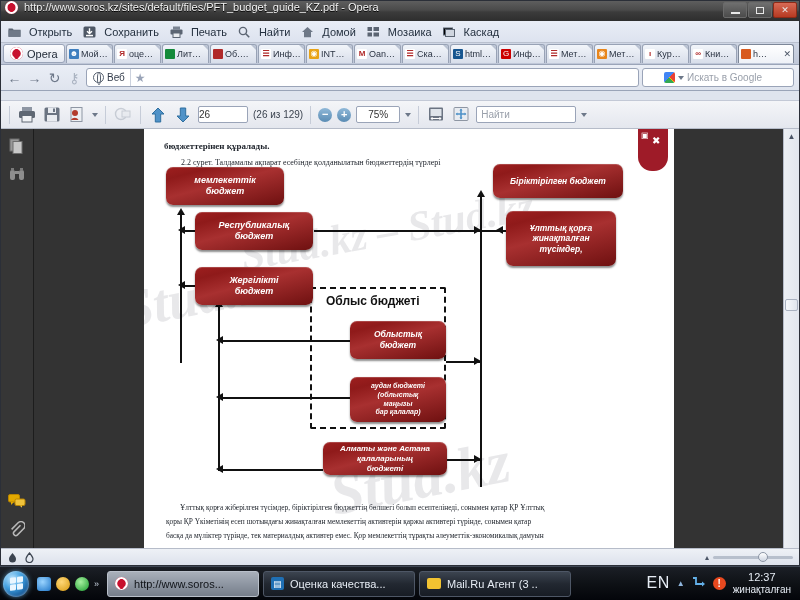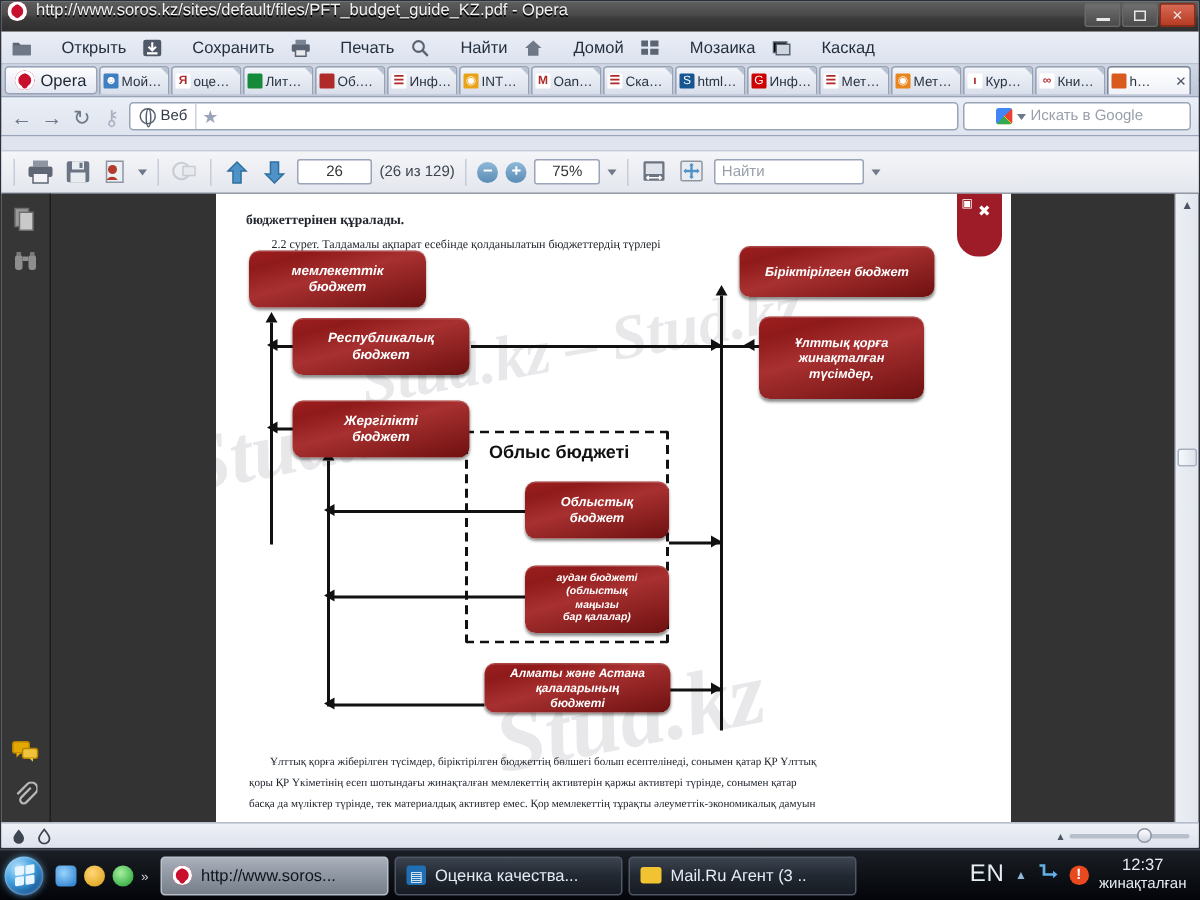--- a/index.html
+++ b/index.html
@@ -49,21 +49,21 @@
   .wb .sq{ width:8px; height:7px; border:1.5px solid #e8e8e8;}
 
   
   .mainbar{
     height:22px;
     background:linear-gradient(180deg,#e9edf6 0%, #dde3ef 100%);
     border-bottom:1px solid #b9c0ce;
     display:flex; align-items:center; gap:2px; padding:0 4px;
   }
   .mb-item{
-    display:flex; align-items:flex-start; gap:20px;
+    display:flex; align-items:flex-start; gap:8px;
     padding:1px 6px 1px 3px; border-radius:3px; color:#24303f;
     font-size:11px; white-space:nowrap;
   }
   .mb-ico{ width:13px; height:12px; flex:none; position:relative; }
 
   
   .tabstrip{
     height:22px;
     background:linear-gradient(180deg,#cfd6e4 0%, #bfc7d8 100%);
     border-bottom:1px solid #9aa4b8;
@@ -161,21 +161,21 @@
   .pdfbar-spacer{ height:10px; background:#dfe4ee; border-bottom:1px solid #c3c9d6;}
   .pdfbar{
     height:28px; background:linear-gradient(180deg,#f4f5f8,#e4e7ee);
     border-bottom:1px solid #b6bcc9;
     display:flex; align-items:center; gap:5px; padding:0 6px;
   }
   .pb{ width:20px;height:20px; display:flex;align-items:center;justify-content:center; flex:none;}
   .pbsep{ width:1px;height:18px;background:#c6ccd8; flex:none; margin:0 2px;}
   .pageinput{
     width:50px;height:17px;background:#fff;border:1px solid #9aa4b8;border-radius:2px;
-    text-align:center;font-size:10px;color:#333;line-height:15px; flex:none;
+    font-size:10px;color:#333;line-height:15px; flex:none;
   }
   .pagelabel{ font-size:10px;color:#3c4450; white-space:nowrap; flex:none;}
   .zoombtn{
     width:14px;height:14px;border-radius:50%;
     background:linear-gradient(180deg,#8fb8d8,#5a8cb4);
     color:#fff;font-size:11px;line-height:12px;text-align:center;font-weight:bold;flex:none;
   }
   .zoombox{
     width:44px;height:17px;background:#fff;border:1px solid #9aa4b8;border-radius:2px;
     font-size:10px;color:#333;text-align:center;line-height:15px;flex:none;

